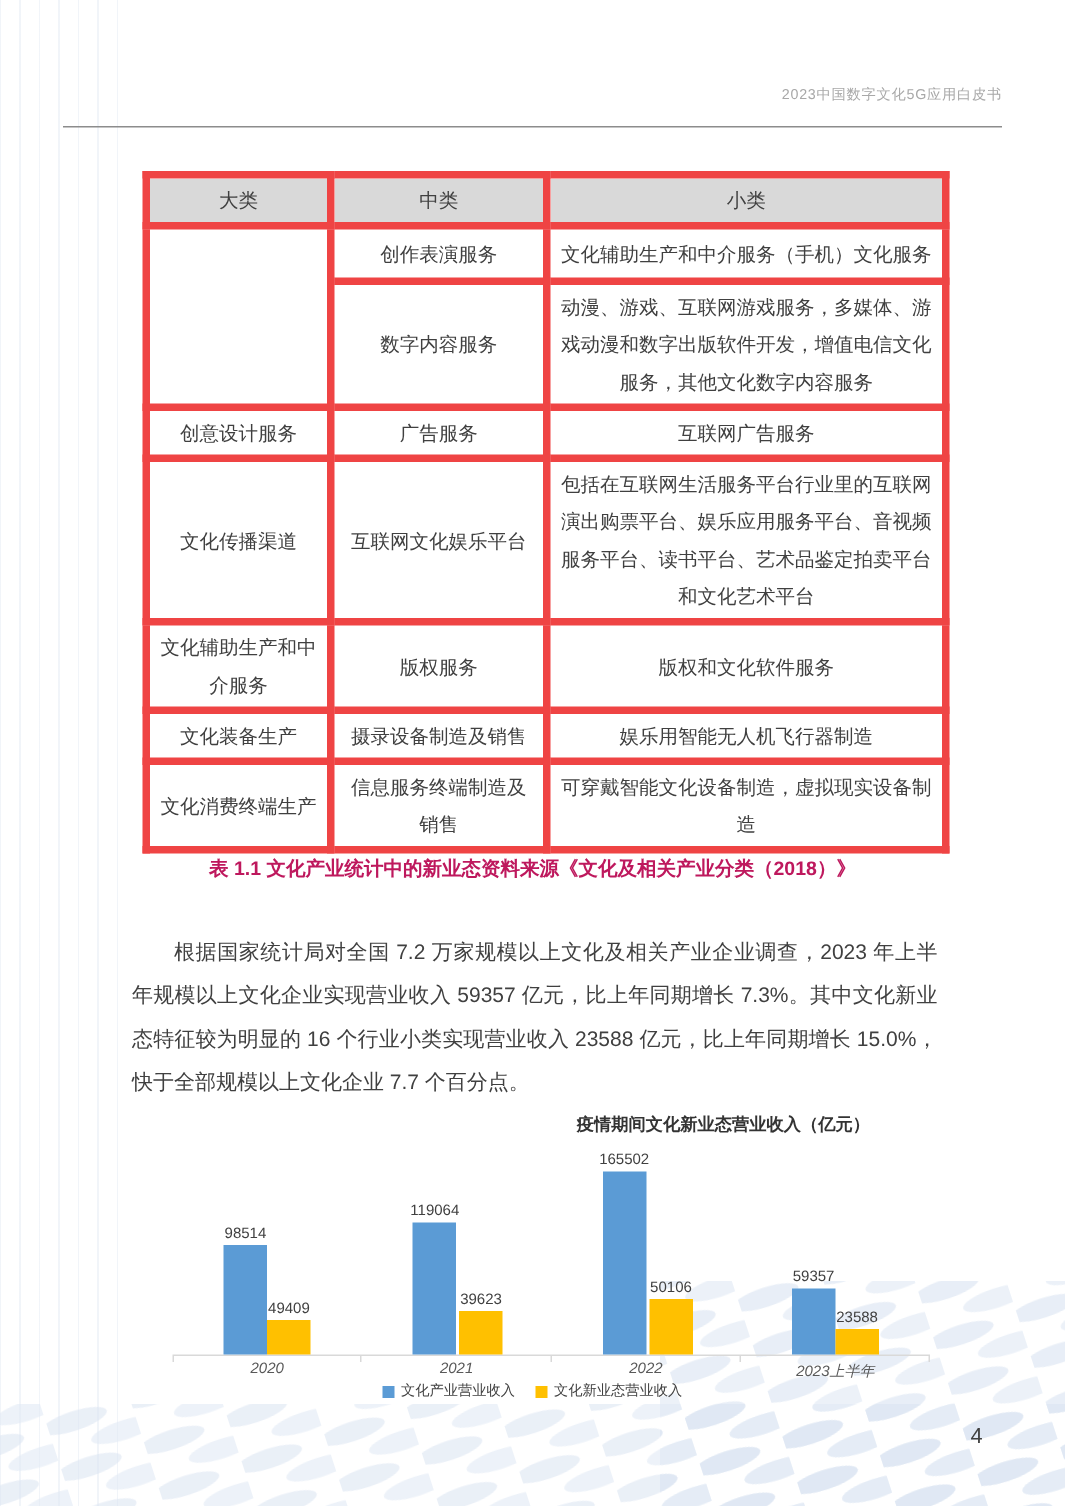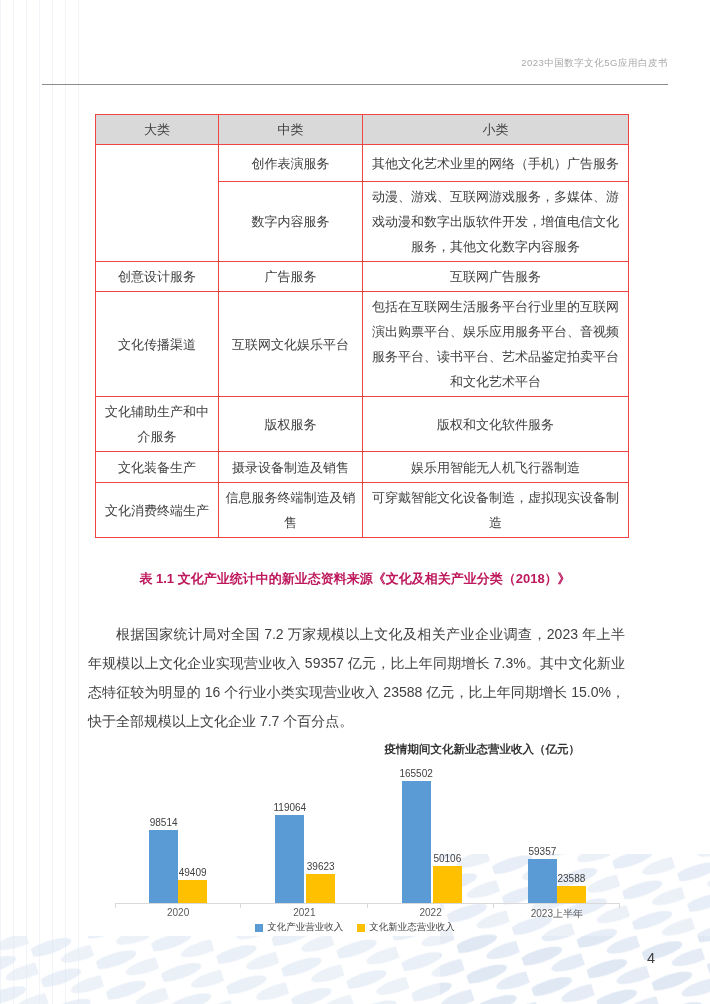--- a/index.html
+++ b/index.html
@@ -16,21 +16,21 @@
   .header-title{
     position:absolute;top:57px;right:42px;font-size:9.5px;color:#a8a8a8;letter-spacing:0.5px;z-index:2;
   }
   .header-rule{
     position:absolute;top:84px;left:42px;right:42px;border-bottom:1px solid #8c8c8c;z-index:2;
   }
   
   .table-wrap{position:absolute;top:114px;left:95px;width:533px;z-index:2;}
   table.cls{border-collapse:collapse;width:533px;table-layout:fixed;font-size:13px;color:#404040;}
   table.cls th, table.cls td{
-    border:1px solid #ef4444;text-align:center;vertical-align:middle;
+    border:5px solid #ef4444;text-align:center;vertical-align:middle;
     padding:2px 6px;line-height:25px;overflow:hidden;
   }
   table.cls th{background:#d9d9d9;font-weight:normal;height:25px;}
   tr.h1{height:37px}tr.h2{height:78px}tr.h3{height:26px}tr.h4{height:104px}
   tr.h5{height:48px}tr.h6{height:31px}tr.h7{height:51px}
   .caption{
     position:absolute;top:570px;left:0;right:0;text-align:center;
     font-size:13px;color:#be185d;z-index:2;font-weight:bold;
   }
   
@@ -45,21 +45,21 @@
   }
   .chart-plot{
     position:absolute;top:753px;left:115px;width:505px;height:150px;z-index:2;
     display:flex;align-items:flex-end;border-bottom:1px solid #d9d9d9;
   }
   .bar-group{flex:1;display:flex;justify-content:center;align-items:flex-end;gap:0;}
   .bar-wrap{display:flex;flex-direction:column;align-items:center;justify-content:flex-end;}
   .bar-value{font-size:10px;color:#404040;margin-bottom:2px;white-space:nowrap;}
   .bar{width:29px;}
   .chart-x{
-    position:absolute;top:904px;left:115px;width:505px;height:16px;display:flex;z-index:2;
+    position:absolute;top:904px;left:115px;width:505px;height:16px;display:flex;z-index:2;font-style:italic;
   }
   .xcell{flex:1;text-align:center;font-size:10px;color:#595959;position:relative;padding-top:3px;}
   .xcell::after{content:'';position:absolute;right:0;top:0;height:4px;border-right:1px solid #d9d9d9;}
   .xcell:first-child::before{content:'';position:absolute;left:0;top:0;height:4px;border-left:1px solid #d9d9d9;}
   .legend{
     position:absolute;top:921px;left:0;right:0;display:flex;justify-content:center;gap:14px;z-index:2;text-align:center;
   }
   .legend-item{display:flex;align-items:center;gap:4px;font-size:9.5px;color:#404040;}
   .legend-swatch{width:8px;height:8px;display:inline-block;}
   
@@ -89,21 +89,21 @@
         <tr>
           <th>大类</th>
           <th>中类</th>
           <th>小类</th>
         </tr>
       </thead>
       <tbody>
           <tr class="h1">
             <td rowspan="2"></td>
             <td>创作表演服务</td>
-            <td>其他文化艺术业里的网络（手机）广告服务</td>
+            <td>文化辅助生产和中介服务（手机）文化服务</td>
           </tr>
           <tr class="h2">
             <td>数字内容服务</td>
             <td>动漫、游戏、互联网游戏服务，多媒体、游戏动漫和数字出版软件开发，增值电信文化服务，其他文化数字内容服务</td>
           </tr>
           <tr class="h3">
             <td>创意设计服务</td>
             <td>广告服务</td>
             <td>互联网广告服务</td>
           </tr>

